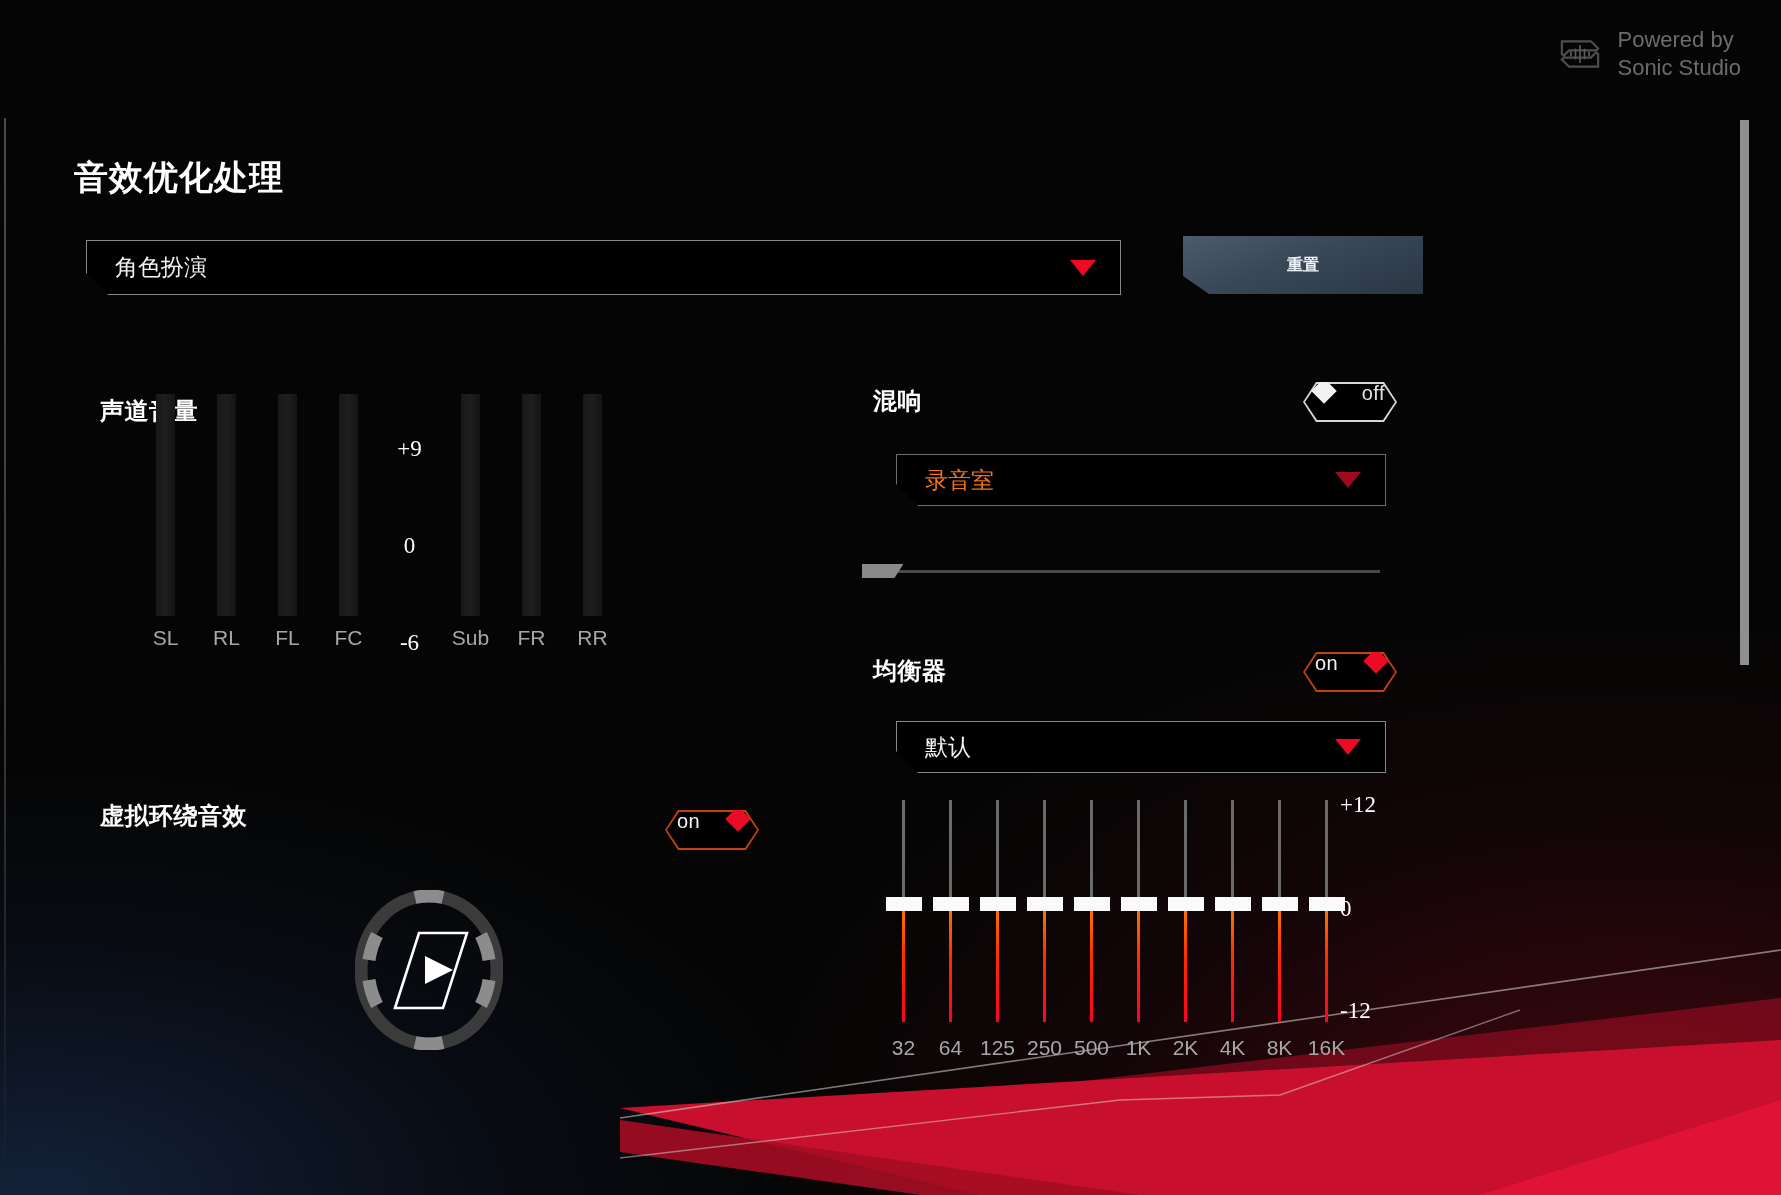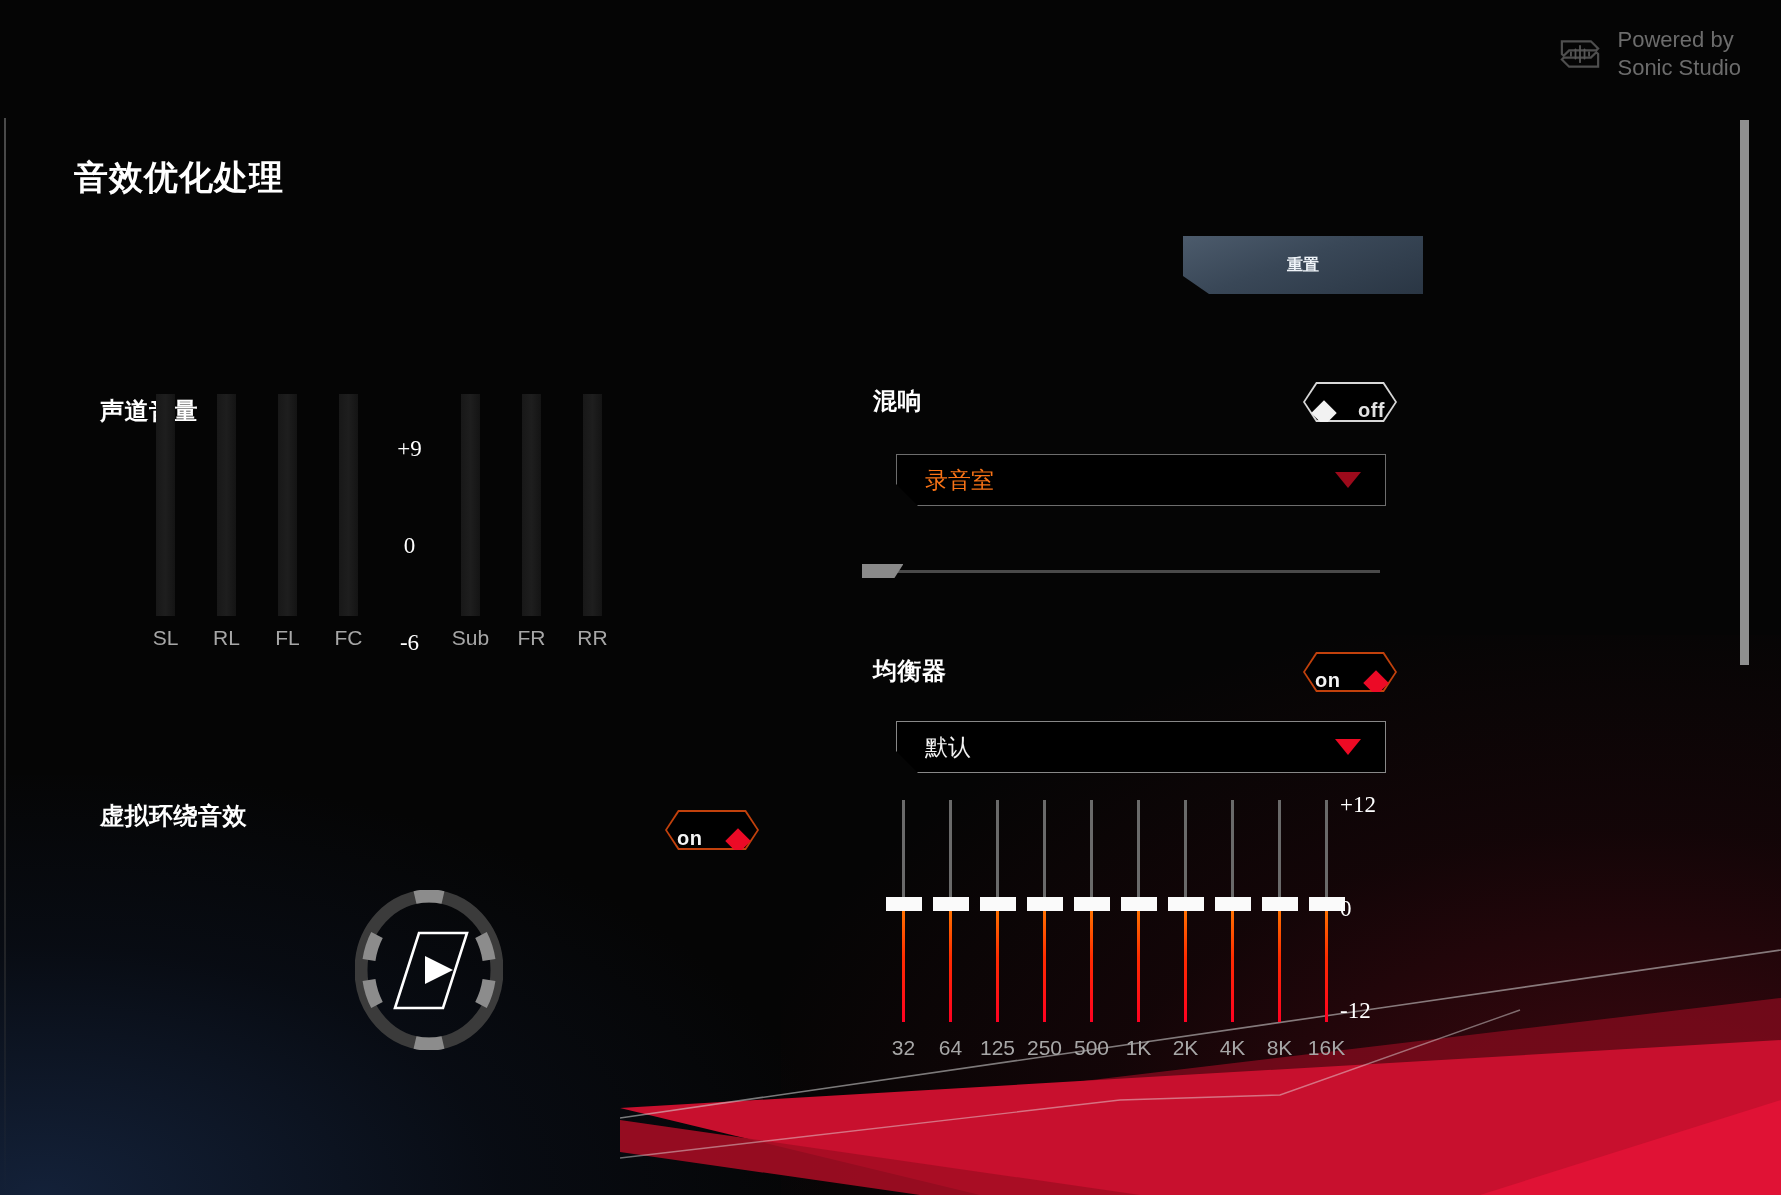--- a/index.html
+++ b/index.html
@@ -107,25 +107,24 @@
     background: linear-gradient(160deg, #4c5b6c 0%, #394757 45%, #2a3644 100%);
     color: #eef3f8; font-size: 16px; font-weight: 600;
     display: flex; align-items: center; justify-content: center;
     cursor: pointer; border: none;
     font-family: "Liberation Sans", sans-serif;
     clip-path: polygon(0 0, 100% 0, 100% 100%, 26px 100%, 0 calc(100% - 18px));
   }
 
   
   .toggle {
-    display: inline-flex; align-items: flex-end; justify-content: space-between;
+    display: inline-flex; align-items: flex-start; justify-content: space-between;
     width: 94px; height: 40px; padding: 0 12px;
     cursor: pointer; position: relative;
     clip-path: polygon(13px 0, calc(100% - 13px) 0, 100% 50%, calc(100% - 13px) 100%, 13px 100%, 0 50%);
-    font-weight: bold;
   }
   .toggle-inner {
     position: absolute; inset: 2px;
     clip-path: polygon(12px 0, calc(100% - 12px) 0, 100% 50%, calc(100% - 12px) 100%, 12px 100%, 0 50%);
     background: #000;
   }
   .toggle.off { background: #d8d8d8; }
   .toggle.on  { background: #c2410c; }
   .toggle .tg-label {
     position: relative; z-index: 2; font-size: 20px; letter-spacing: .5px;
@@ -244,20 +243,27 @@
     <div class="brand-text">Powered by
 Sonic Studio</div>
   </div>
 
   <div class="panel-left-rule"></div>
   <div class="scrollbar-track"></div>
   <div class="scrollbar-thumb"></div>
 
   <div class="page-title">音效优化处理</div>
 
+  <div class="combo" style="left:86px; top:240px; width:1035px; height:55px; position:absolute;">
+    <div class="notch">
+        <i></i>
+      </div>
+    <span class="combo-value">角色扮演</span>
+    <span class="combo-arrow"></span>
+  </div>
 
   <div class="reset-btn">重置</div>
 
   <div class="sec-title" style="position:absolute; left:100px; top:395px;">声道音量</div>
 
   <div class="chan-wrap">
     <div class="chan-row" id="chan-row">
         <div class="chan-col">
           <div class="chan-track"></div>
           <div class="chan-label">SL</div>

